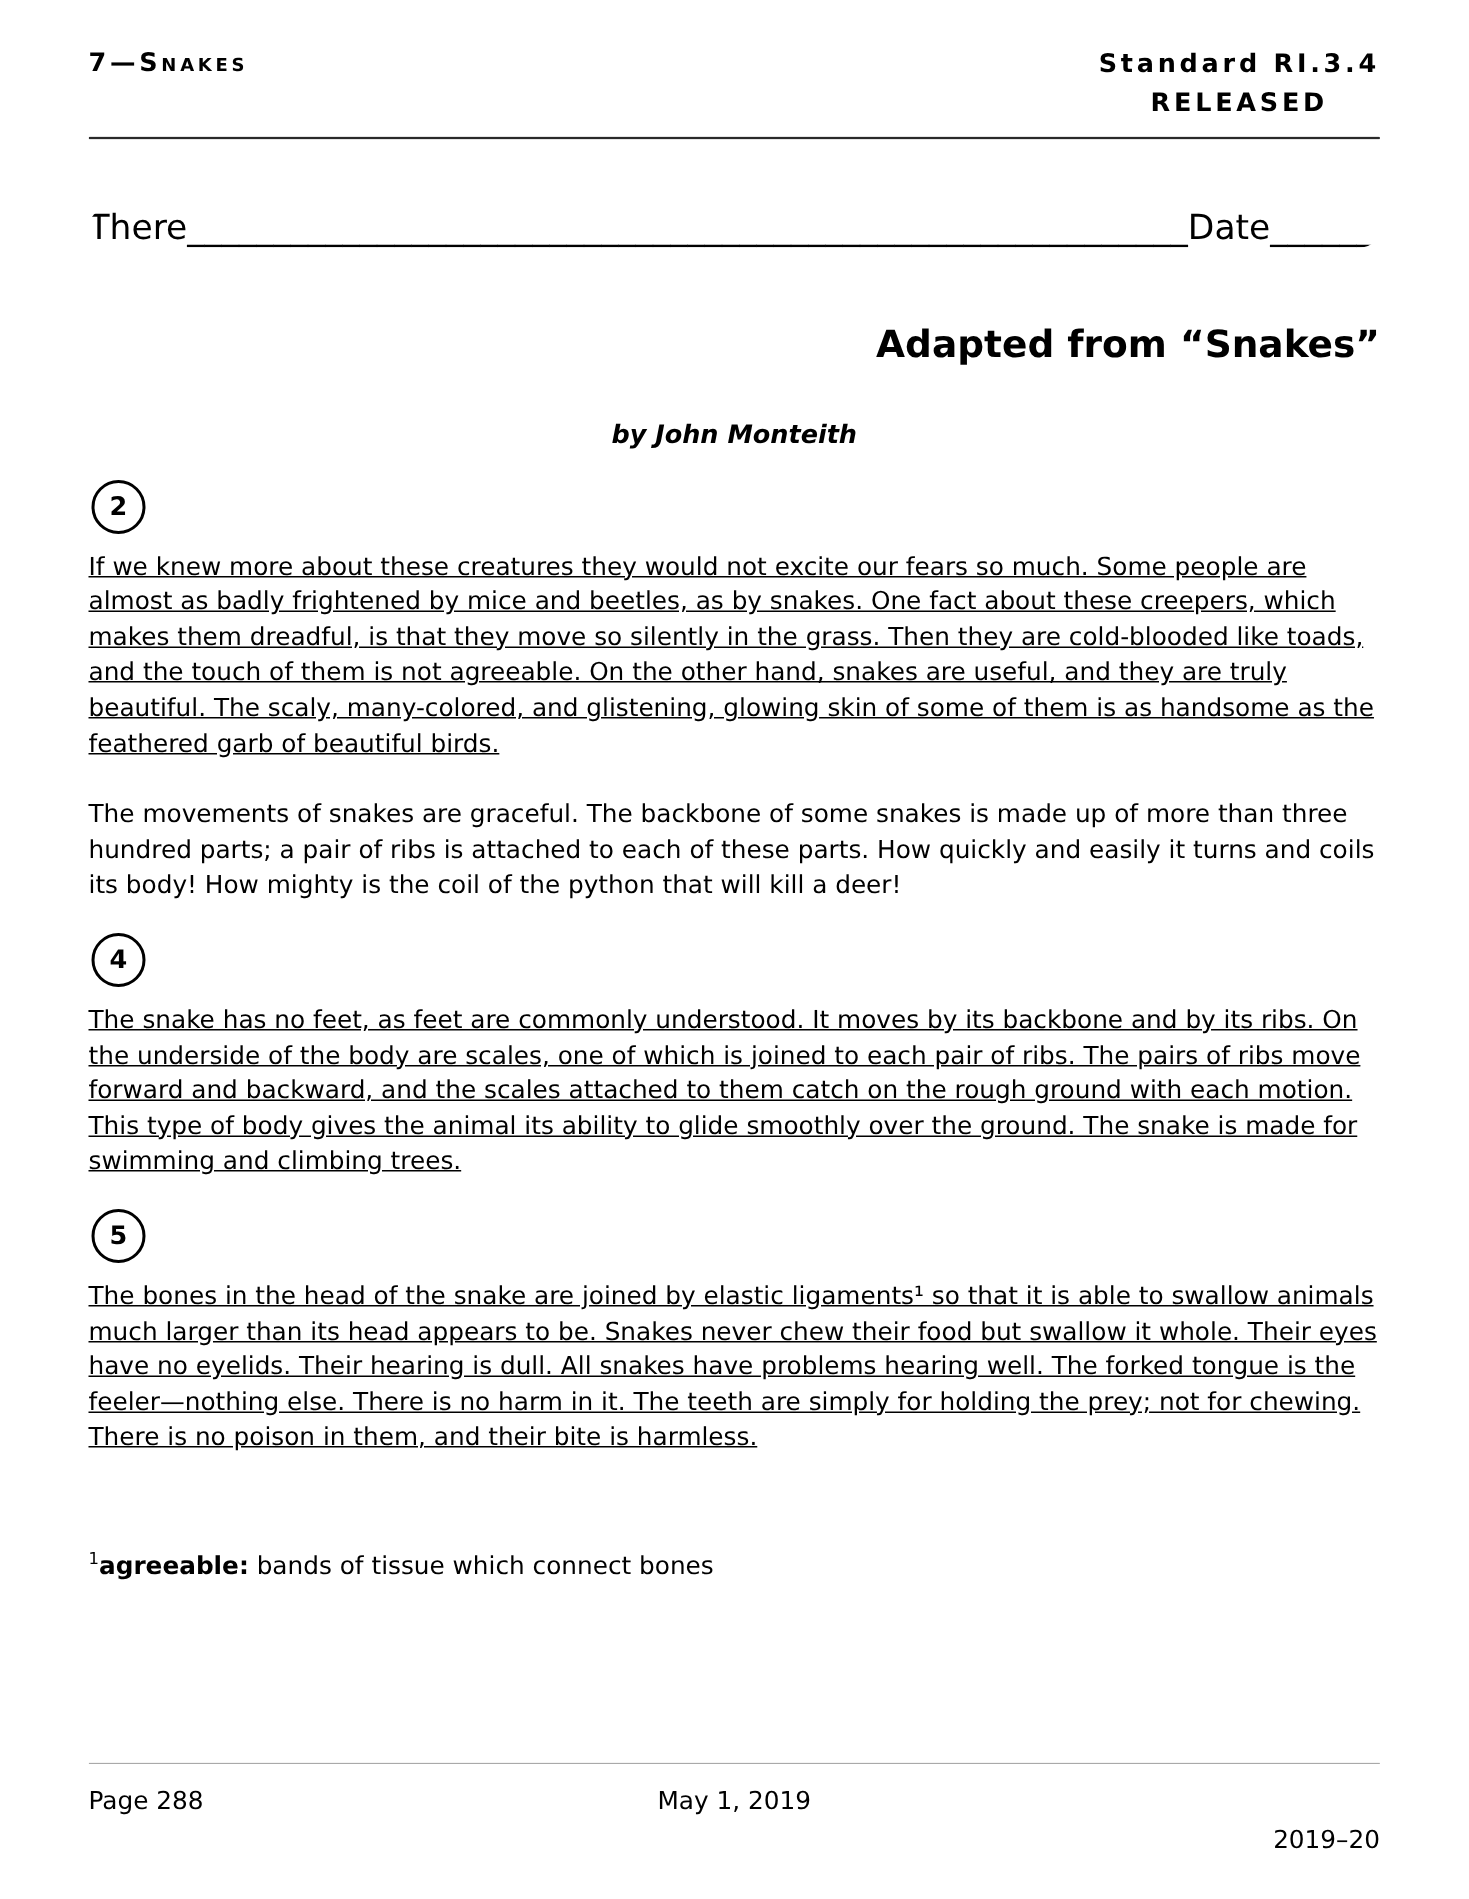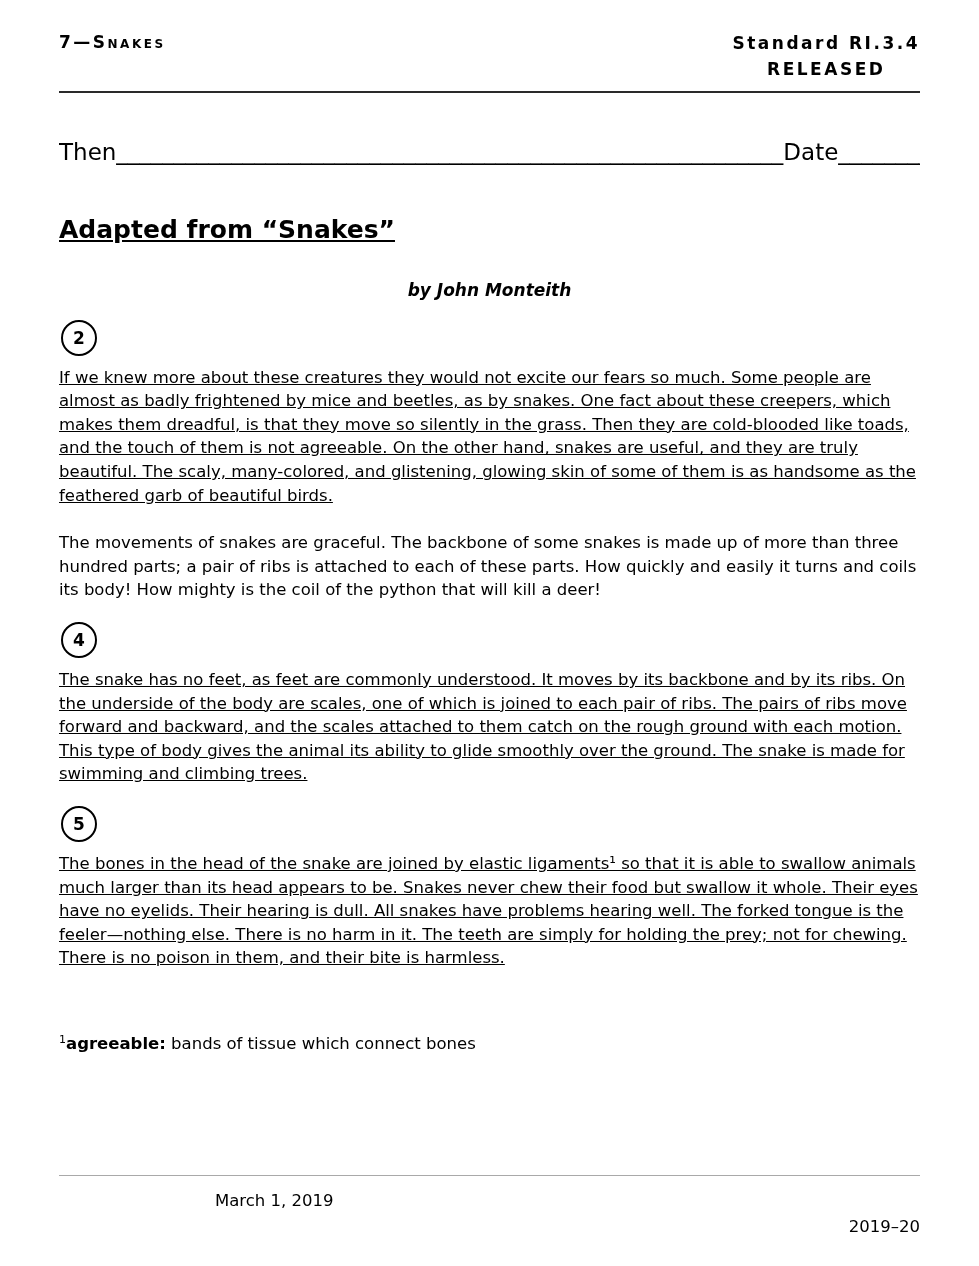--- a/index.html
+++ b/index.html
@@ -1,15 +1,15 @@
 <!DOCTYPE html>
 <html><head>
 <meta charset="utf-8">
 <style>
-  * { margin: 0; padding: 0; box-sizing: border-box; }
+  * { margin: 0; padding: 0; box-sizing: border-box; border-radius: 21px; }
   html, body { background: #ffffff; }
   body {
     width: 979px;
     height: 1266px;
     font-family: "DejaVu Sans", sans-serif;
     color: #000000;
     position: relative;
     overflow: hidden;
   }
   .page {
@@ -47,24 +47,23 @@
   .name-date {
     margin-top: 46px;
     font-size: 23px;
     white-space: nowrap;
     overflow: hidden;
   }
   .blank { letter-spacing: 0; }
   
   .passage-title {
     margin-top: 50px;
-    text-align: left;
+    text-align: right;
     font-size: 25px;
     font-weight: bold;
-    text-decoration: underline;
   }
   .passage-byline {
     margin-top: 36px;
     text-align: center;
     font-size: 17px;
     font-weight: bold;
     font-style: italic;
   }
   .body-para {
     margin-top: 24px;
@@ -125,21 +124,21 @@
     <div class="header-left">7—Snakes</div>
     <div class="header-right">
       <div>Standard RI.3.4</div>
       <div>RELEASED</div>
     </div>
   </header>
 
   <hr class="header-rule">
 
   <div class="name-date">
-    <span>Then</span><span class="blank">__________________________________________________________</span><span>Date</span><span class="blank">________________</span>
+    <span>There</span><span class="blank">__________________________________________________________</span><span>Date</span><span class="blank">________________</span>
   </div>
 
   <main>
     <h1 class="passage-title">Adapted from “Snakes”</h1>
 
     <div class="passage-byline">by John Monteith</div>
 
 
     <div class="para-badge">
       <span>2</span>
@@ -160,18 +159,19 @@
 
     <div class="footnote">
       <sup>1</sup><span class="fn-term">agreeable:</span>
       <span>bands of tissue which connect bones</span>
     </div>
   </main>
 
   <footer class="page-footer">
     <hr class="footer-rule">
     <div class="footer-row">
-      <div class="cell center">March 1, 2019</div>
+      <div class="cell">Page 288</div>
+      <div class="cell center">May 1, 2019</div>
       <div class="cell right">2019–20</div>
     </div>
   </footer>
 
 </div>
 
 </body></html>

